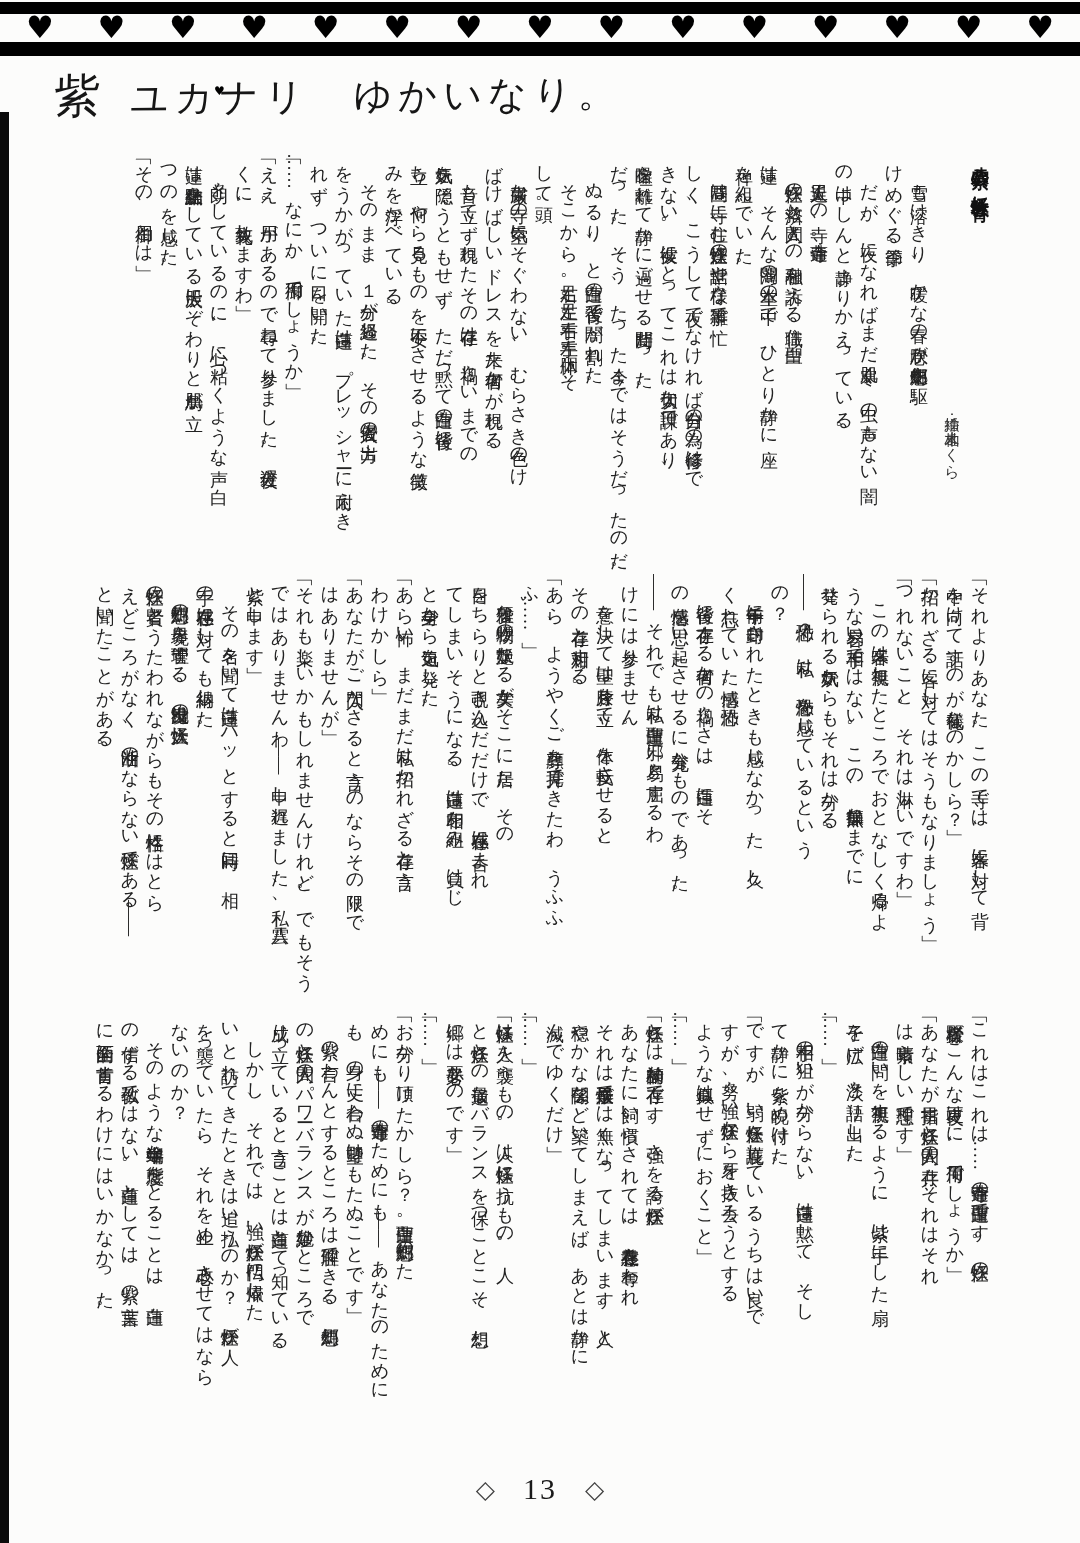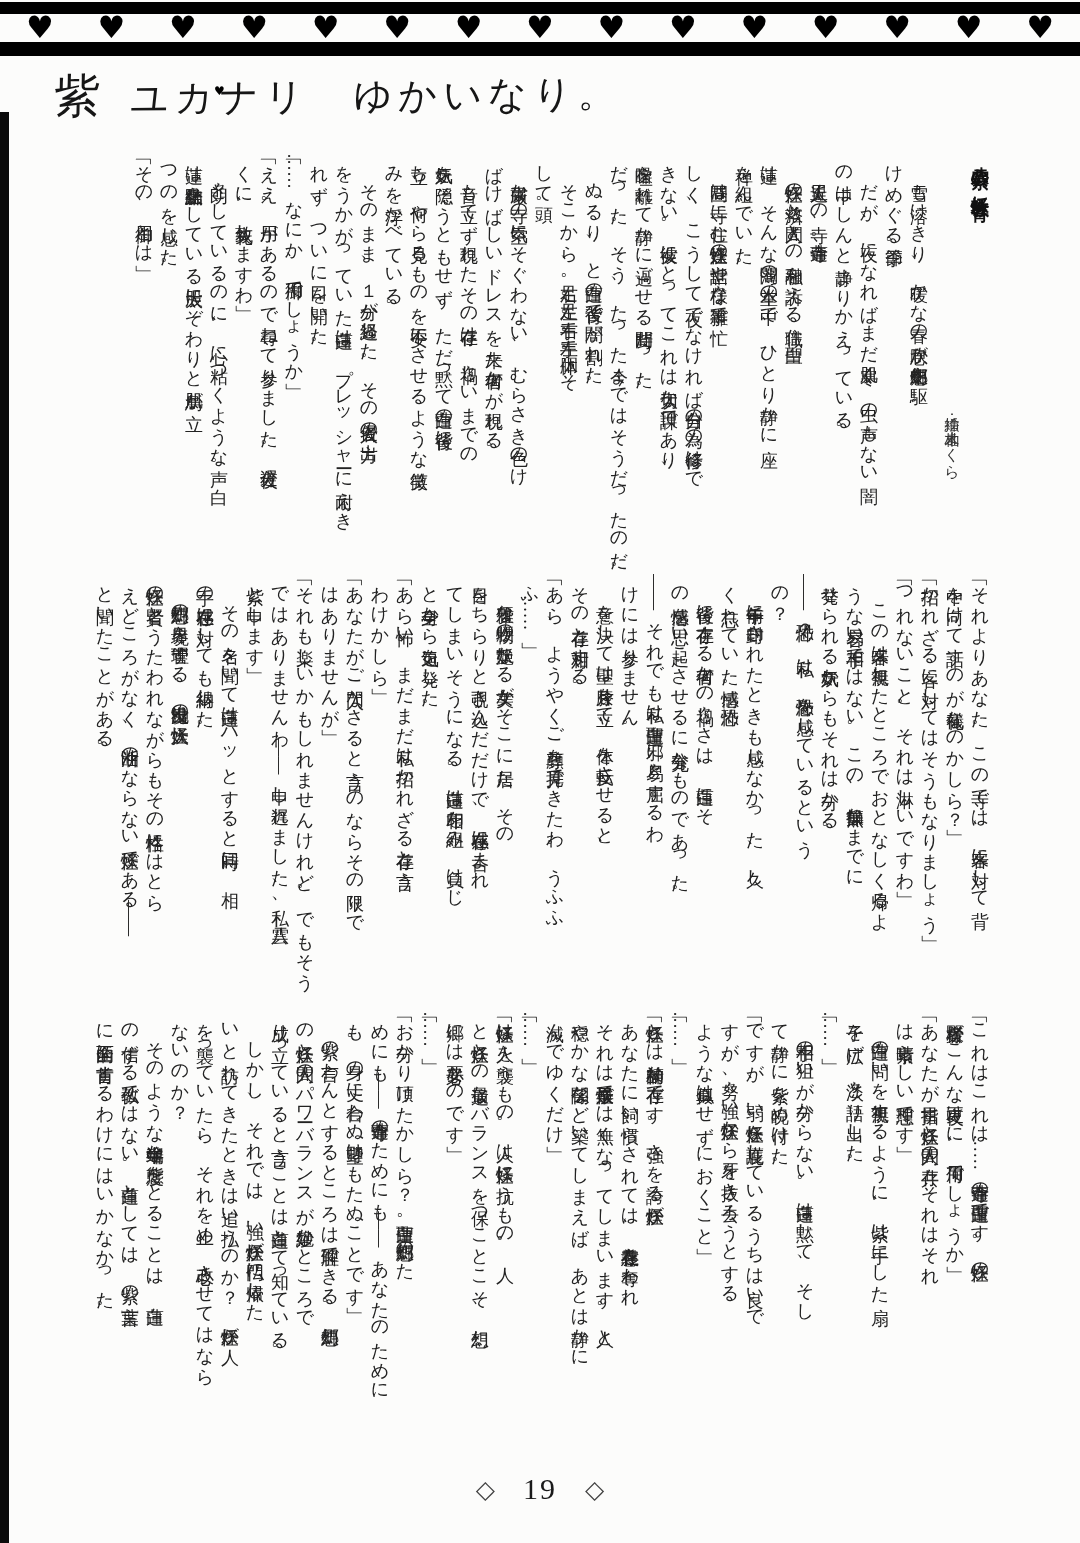--- a/index.html
+++ b/index.html
@@ -181,17 +181,17 @@
       <p>いと訪れてきたときは追い払うのか？　妖怪が人</p>
       <p>を襲っていたら、それを止め、改心させてはなら</p>
       <p>ないのか？</p>
       <p>　そのような中途半端な態度をとることは、白蓮</p>
       <p>の信ずる仏教ではない。白蓮としては、紫の言葉</p>
       <p>に全面的に首肯するわけにはいかなかった。</p>
     </section>
 
   <div class="footer">
     <span class="diamond">◇</span>
-    <span class="pagenum">19</span>
+    <span class="pagenum">13</span>
     <span class="diamond">◇</span>
   </div>
 
 </div>
 
 </body></html>

